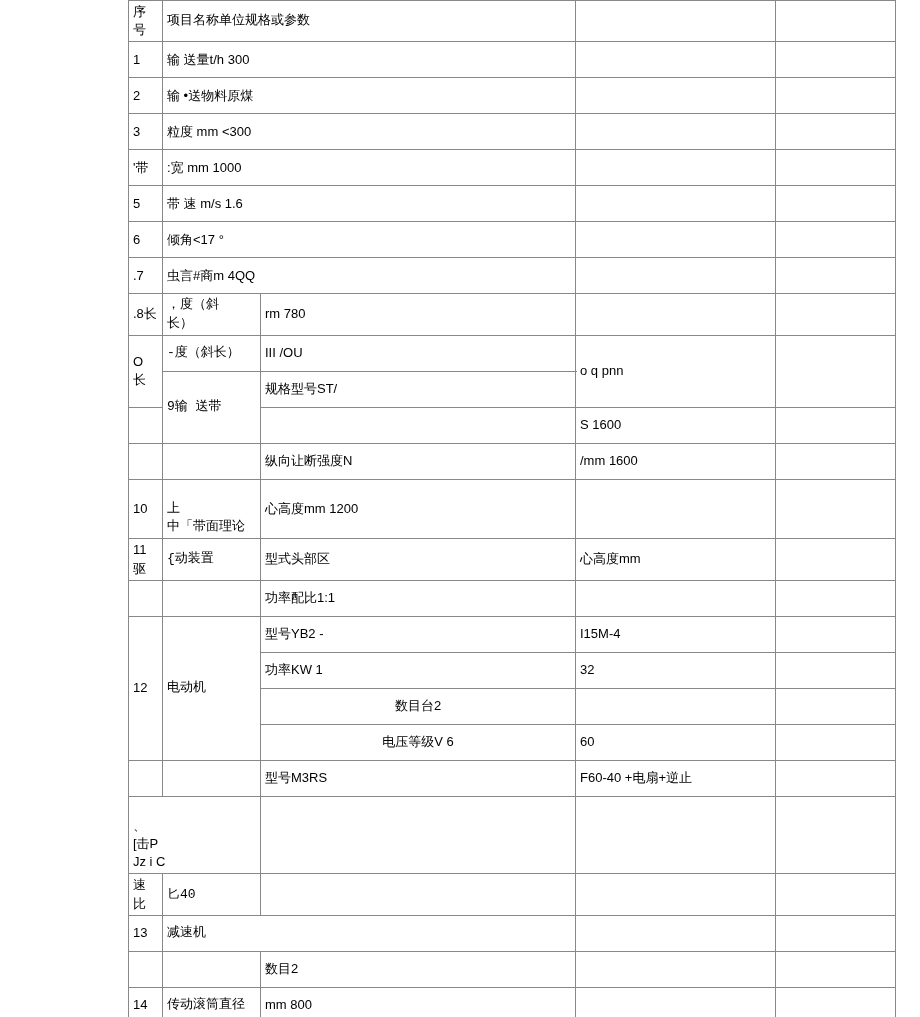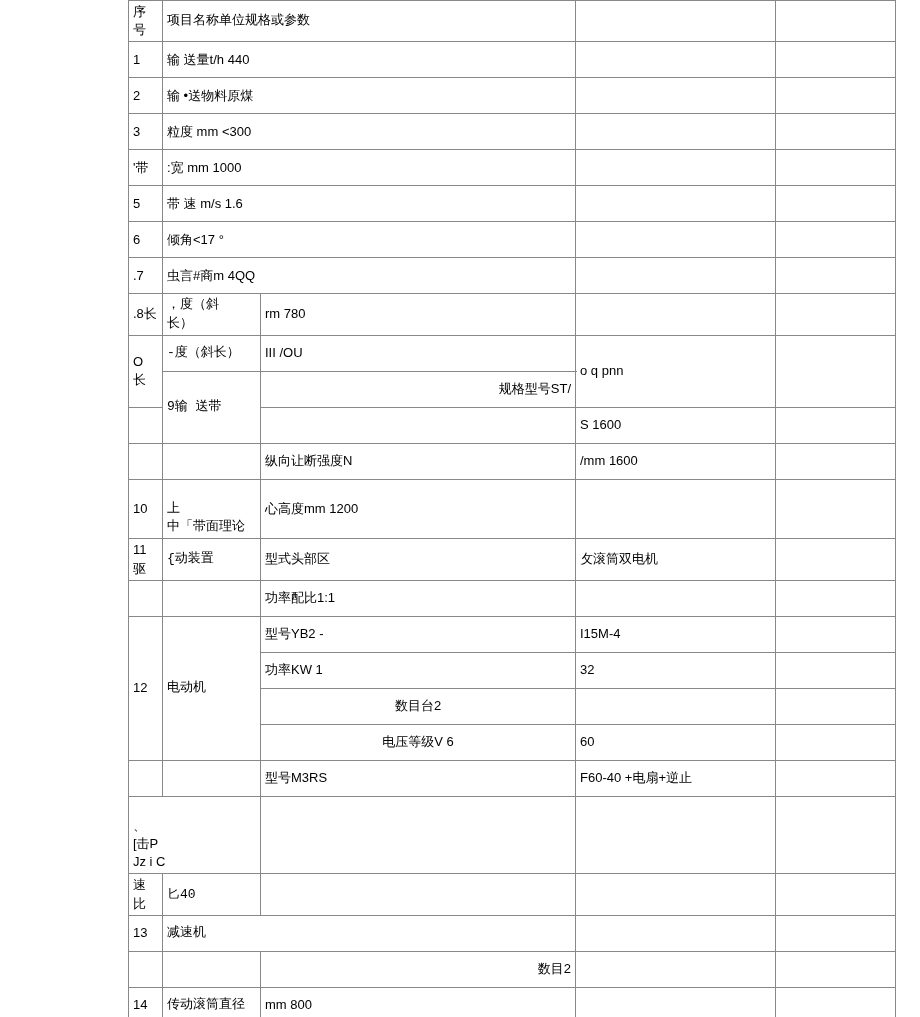--- a/index.html
+++ b/index.html
@@ -44,21 +44,21 @@
   <tbody>
         <tr>
     <td class="c1">序号</td>
     <td class="c2" colspan="3">项目名称单位规格或参数</td>
     <td class="c5"></td>
     <td class="c6"></td>
   </tr>
 
   <tr>
     <td class="c1">1</td>
-    <td colspan="3">输 送量t/h 440</td>
+    <td colspan="3">输 送量t/h 300</td>
     <td></td>
     <td></td>
   </tr>
 
   <tr>
     <td class="c1">2</td>
     <td colspan="3">输 •送物料原煤</td>
     <td></td>
     <td></td>
   </tr>
@@ -114,21 +114,21 @@
 长</td>
     <td class="c2">-度（斜长）</td>
     <td colspan="2">III /OU</td>
     <td rowspan="2">o q pnn</td>
     <td rowspan="2"></td>
   </tr>
   <tr class="short">
     <td class="c2" rowspan="2">
       <span>9</span><span>输 送带</span>
     </td>
-    <td colspan="2" style="text-align:right">规格型号ST/</td>
+    <td colspan="2" style="text-align:left">规格型号ST/</td>
   </tr>
   <tr class="short">
     <td class="c1"></td>
     <td class="c3" colspan="2"></td>
     <td>S 1600</td>
     <td></td>
   </tr>
 
   <tr>
     <td class="c1"></td>
@@ -147,21 +147,21 @@
     <td colspan="2">心高度mm 1200</td>
     <td></td>
     <td></td>
   </tr>
 
   <tr class="short2">
     <td class="c1" style="white-space:pre-line">11
 驱</td>
     <td class="c2">{动装置</td>
     <td colspan="2">型式头部区</td>
-    <td>攵滚筒双电机</td>
+    <td>心高度mm</td>
     <td></td>
   </tr>
 
   <tr>
     <td class="c1"></td>
     <td class="c2"></td>
     <td colspan="2">功率配比1:1</td>
     <td></td>
     <td></td>
   </tr>
@@ -220,21 +220,21 @@
   <tr>
     <td class="c1">13</td>
     <td class="c2" colspan="3">减速机</td>
     <td></td>
     <td></td>
   </tr>
 
   <tr>
     <td class="c1"></td>
     <td class="c2"></td>
-    <td colspan="2" style="text-align:right">数目2</td>
+    <td colspan="2" style="text-align:left">数目2</td>
     <td></td>
     <td></td>
   </tr>
 
   <tr>
     <td class="c1">14</td>
     <td class="c2">传动滚筒直径</td>
     <td colspan="2">mm 800</td>
     <td></td>
     <td></td>

